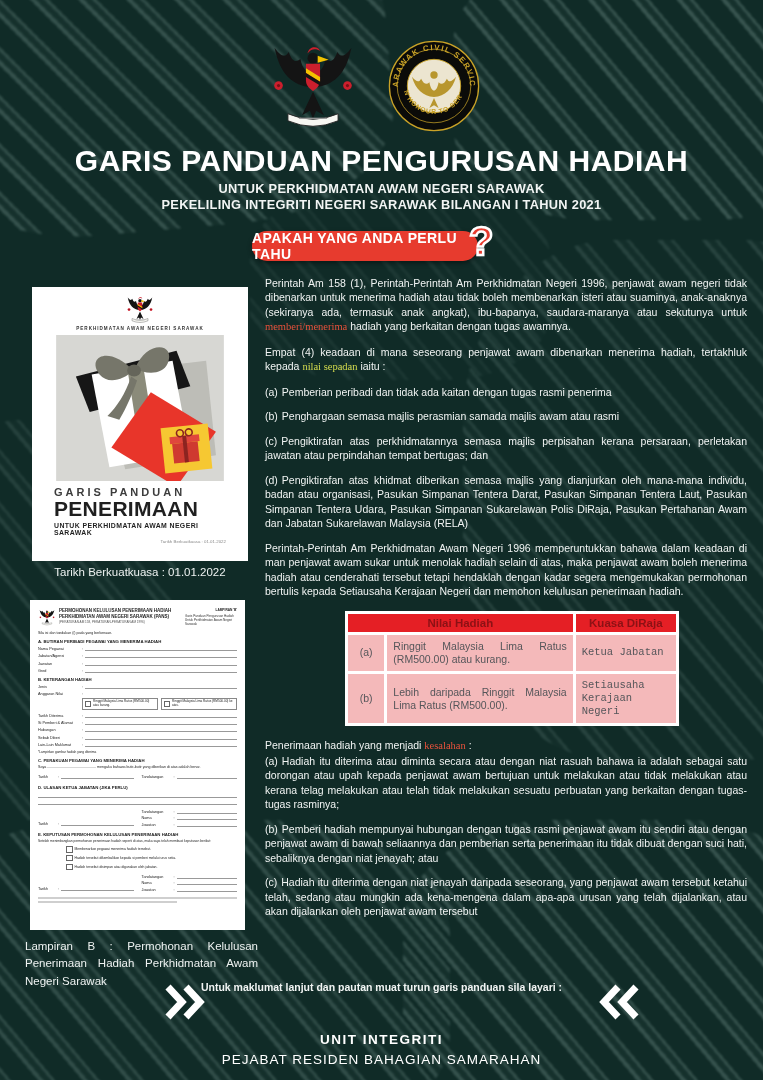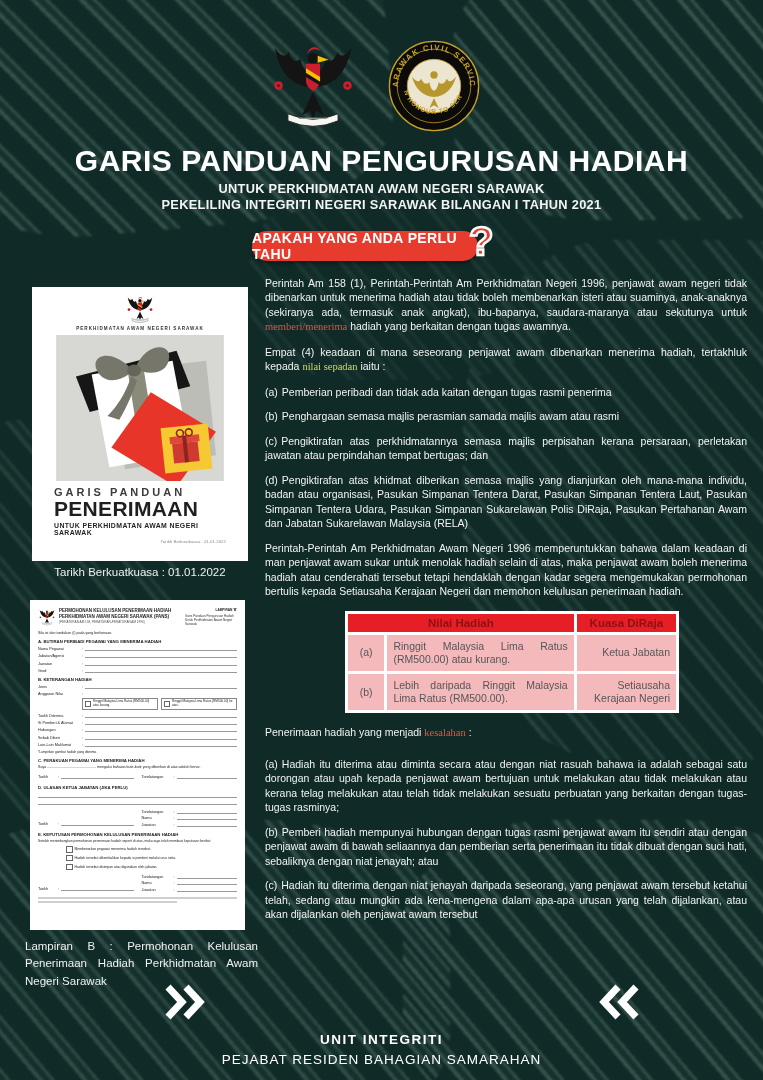--- a/index.html
+++ b/index.html
@@ -75,21 +75,21 @@
   .item{font-size:10.5px;line-height:1.38;text-align:justify;margin:0 0 10px;}
   .mk{margin-right:4px;}
   .red{color:#e8523c;font-family:Liberation Serif, serif;}
   .yel{color:#d5dc4e;font-family:Liberation Serif, serif;}
 
   table.gift{border-collapse:separate;border-spacing:3px;background:#fff;margin:12px 0 12px 80px;width:334px;}
   table.gift th{background:#e51f25;color:#8c1115;font-size:11.5px;font-weight:700;padding:3px 2px;}
   table.gift td{background:#f4b9ba;color:#55565a;font-size:10.5px;line-height:1.25;padding:5px 6px;}
   td.idx{width:26px;text-align:center;}
   td.val{width:190px;text-align:justify;}
-  td.auth{width:92px;text-align:right;}
+  td.auth{width:92px;text-align:left;font-family:Liberation Mono, monospace;}
 
   
   .chev{top:984px;width:44px;height:36px;}
   .chevL{left:164px;} .chevR{left:596px;}
   .finfo{left:0;right:0;top:980px;text-align:center;color:#f2f5f4;font-size:10.5px;font-weight:700;line-height:1.5;}
   .forg1{left:0;right:0;top:1032px;text-align:center;color:#fff;font-size:13.5px;font-weight:700;letter-spacing:1.5px;}
   .forg2{left:0;right:0;top:1052px;text-align:center;color:#fff;font-size:13.5px;letter-spacing:1px;}
 </style>
 </head>
 <body>
@@ -396,37 +396,38 @@
         <td class="auth">Ketua Jabatan</td>
       </tr>
       <tr>
         <td class="idx">(b)</td>
         <td class="val">Lebih daripada Ringgit Malaysia Lima Ratus (RM500.00).</td>
         <td class="auth">Setiausaha Kerajaan Negeri</td>
       </tr>
     </tbody>
       </table>
 
-    <p style="margin-bottom:16px"><span>Penerimaan hadiah yang menjadi </span><span class="red">kesalahan</span><span> :</span></p>
+    <p style="margin-bottom:0"><span>Penerimaan hadiah yang menjadi </span><span class="red">kesalahan</span><span> :</span></p>
 
     <div class="item"><span class="mk">(a)</span><span>Hadiah itu diterima atau diminta secara atau dengan niat rasuah bahawa ia adalah sebagai satu dorongan atau upah kepada penjawat awam bertujuan untuk melakukan atau tidak melakukan atau kerana telag melakukan atau telah tidak melakukan sesuatu perbuatan yang berkaitan dengan tugas-tugas rasminya;</span></div>
     <div class="item"><span class="mk">(b)</span><span>Pemberi hadiah mempunyai hubungan dengan tugas rasmi penjawat awam itu sendiri atau dengan penjawat awam di bawah seliaannya dan pemberian serta penerimaan itu tidak dibuat dengan suci hati, sebaliknya dengan niat jenayah; atau</span></div>
     <div class="item"><span class="mk">(c)</span><span>Hadiah itu diterima dengan niat jenayah daripada seseorang, yang penjawat awam tersebut ketahui telah, sedang atau mungkin ada kena-mengena dalam apa-apa urusan yang telah dijalankan, atau akan dijalankan oleh penjawat awam tersebut</span></div>
   </div>
 
   <div class="abs chev chevL">
     <svg viewBox="0 0 44 36" width="44" height="36">
       <polyline points="4,3 18,18 4,33" fill="none" stroke="#fff" stroke-width="7"></polyline>
       <polyline points="22,3 36,18 22,33" fill="none" stroke="#fff" stroke-width="7"></polyline>
     </svg>
   </div>
   <div class="abs chev chevR">
     <svg viewBox="0 0 44 36" width="44" height="36">
       <polyline points="40,3 26,18 40,33" fill="none" stroke="#fff" stroke-width="7"></polyline>
       <polyline points="22,3 8,18 22,33" fill="none" stroke="#fff" stroke-width="7"></polyline>
     </svg>
   </div>
   <div class="abs finfo">
+    <div>Untuk maklumat lanjut dan pautan muat turun garis panduan sila layari :</div>
   </div>
   <div class="abs forg2">PEJABAT RESIDEN BAHAGIAN SAMARAHAN</div>
   <div class="abs forg1">UNIT INTEGRITI</div>
 
 </div>
 
 </body></html>

